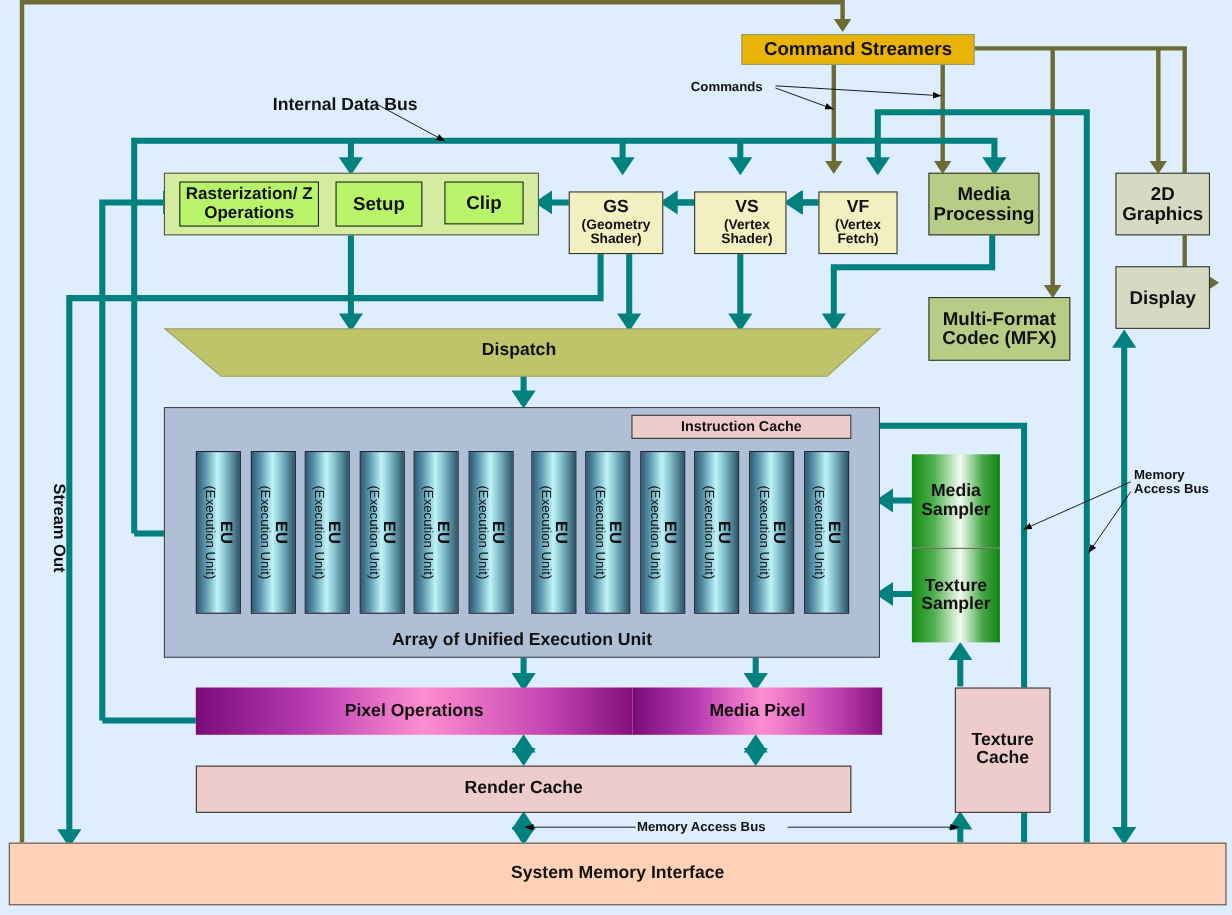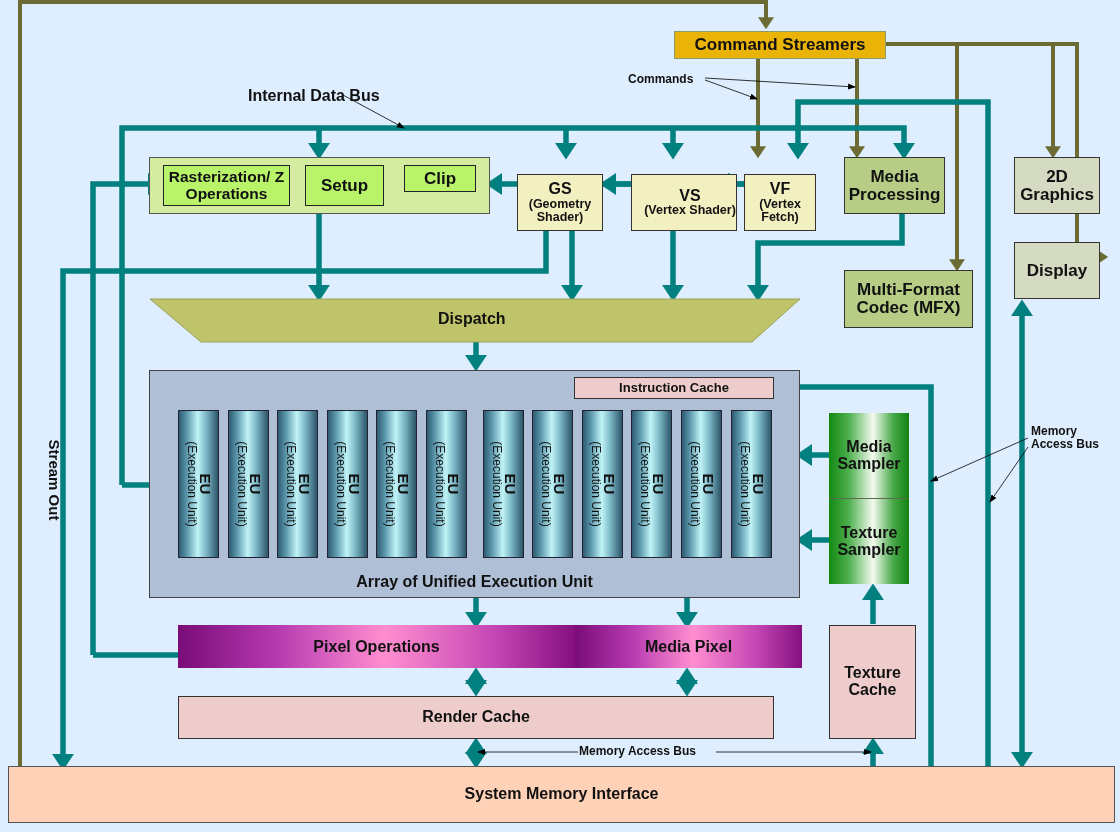--- a/index.html
+++ b/index.html
@@ -126,27 +126,27 @@
   </g>
 
   <polygon points="150,299 800,299 752,342 201,342" fill="#bfc46a" stroke="#9aa05a" stroke-width="1"></polygon>
 </svg>
 
 <div class="box cmd" style="left:674px;top:31px;width:212px;height:28px;">Command Streamers</div>
 
 <div class="box green-outer" style="left:149px;top:157px;width:341px;height:57px;"></div>
 <div class="box green-inner" style="left:163px;top:165px;width:127px;height:41px;font-size:15.5px;">Rasterization/ Z Operations</div>
 <div class="box green-inner" style="left:305px;top:165px;width:79px;height:41px;">Setup</div>
-<div class="box green-inner" style="left:404px;top:165px;width:72px;height:27px;">Clip</div>
+<div class="box green-inner" style="left:404px;top:165px;width:72px;height:39px;">Clip</div>
 
 <div class="box cream" style="left:517px;top:157px;width:86px;height:57px;">
   <span>GS</span>
   <small>(Geometry Shader)</small>
 </div>
-<div class="box cream" style="left:631px;top:157px;width:106px;height:57px;padding-left:12px;">
+<div class="box cream" style="left:631px;top:157px;width:84px;height:57px;padding-left:12px;">
   <span>VS</span>
   <small>(Vertex Shader)</small>
 </div>
 <div class="box cream" style="left:744px;top:157px;width:72px;height:57px;">
   <span>VF</span>
   <small>(Vertex Fetch)</small>
 </div>
 
 <div class="box olive" style="left:844px;top:157px;width:101px;height:57px;">Media Processing</div>
 <div class="box olive" style="left:844px;top:270px;width:129px;height:58px;text-align:center;">Multi-Format Codec (MFX)</div>
@@ -235,21 +235,21 @@
     </div>
   </div>
 
 <div class="sampler" style="top:413px;height:85px;">Media Sampler</div>
 <div class="sampler" style="top:498px;height:86px;border-top:1px solid #5b6b4b;">Texture Sampler</div>
 
 <div class="pixel" style="left:178px;width:397px;">Pixel Operations</div>
 <div class="pixel" style="left:575px;width:227px;">Media Pixel</div>
 
 <div class="box pink" style="left:178px;top:696px;width:596px;height:43px;">Render Cache</div>
-<div class="box pink" style="left:829px;top:625px;width:87px;height:114px;">Texture Cache</div>
+<div class="box pink" style="left:868px;top:625px;width:87px;height:114px;">Texture Cache</div>
 
 <div class="box sysmem" style="left:8px;top:766px;width:1107px;height:57px;">System Memory Interface</div>
 
 <div class="lbl" style="left:248px;top:87px;font-size:16px;">Internal Data Bus</div>
 <div class="lbl" style="left:628px;top:72px;font-size:12px;">Commands</div>
 <div class="lbl" style="left:1031px;top:425px;font-size:12px;white-space:normal;width:85px;line-height:1.05;">Memory Access Bus</div>
 <div class="lbl" style="left:579px;top:744px;font-size:12px;">Memory Access Bus</div>
 <div class="lbl" style="left:54px;top:480px;font-size:15px;transform:translate(-50%,-50%) rotate(90deg);">Stream Out</div>
 
 </body></html>

